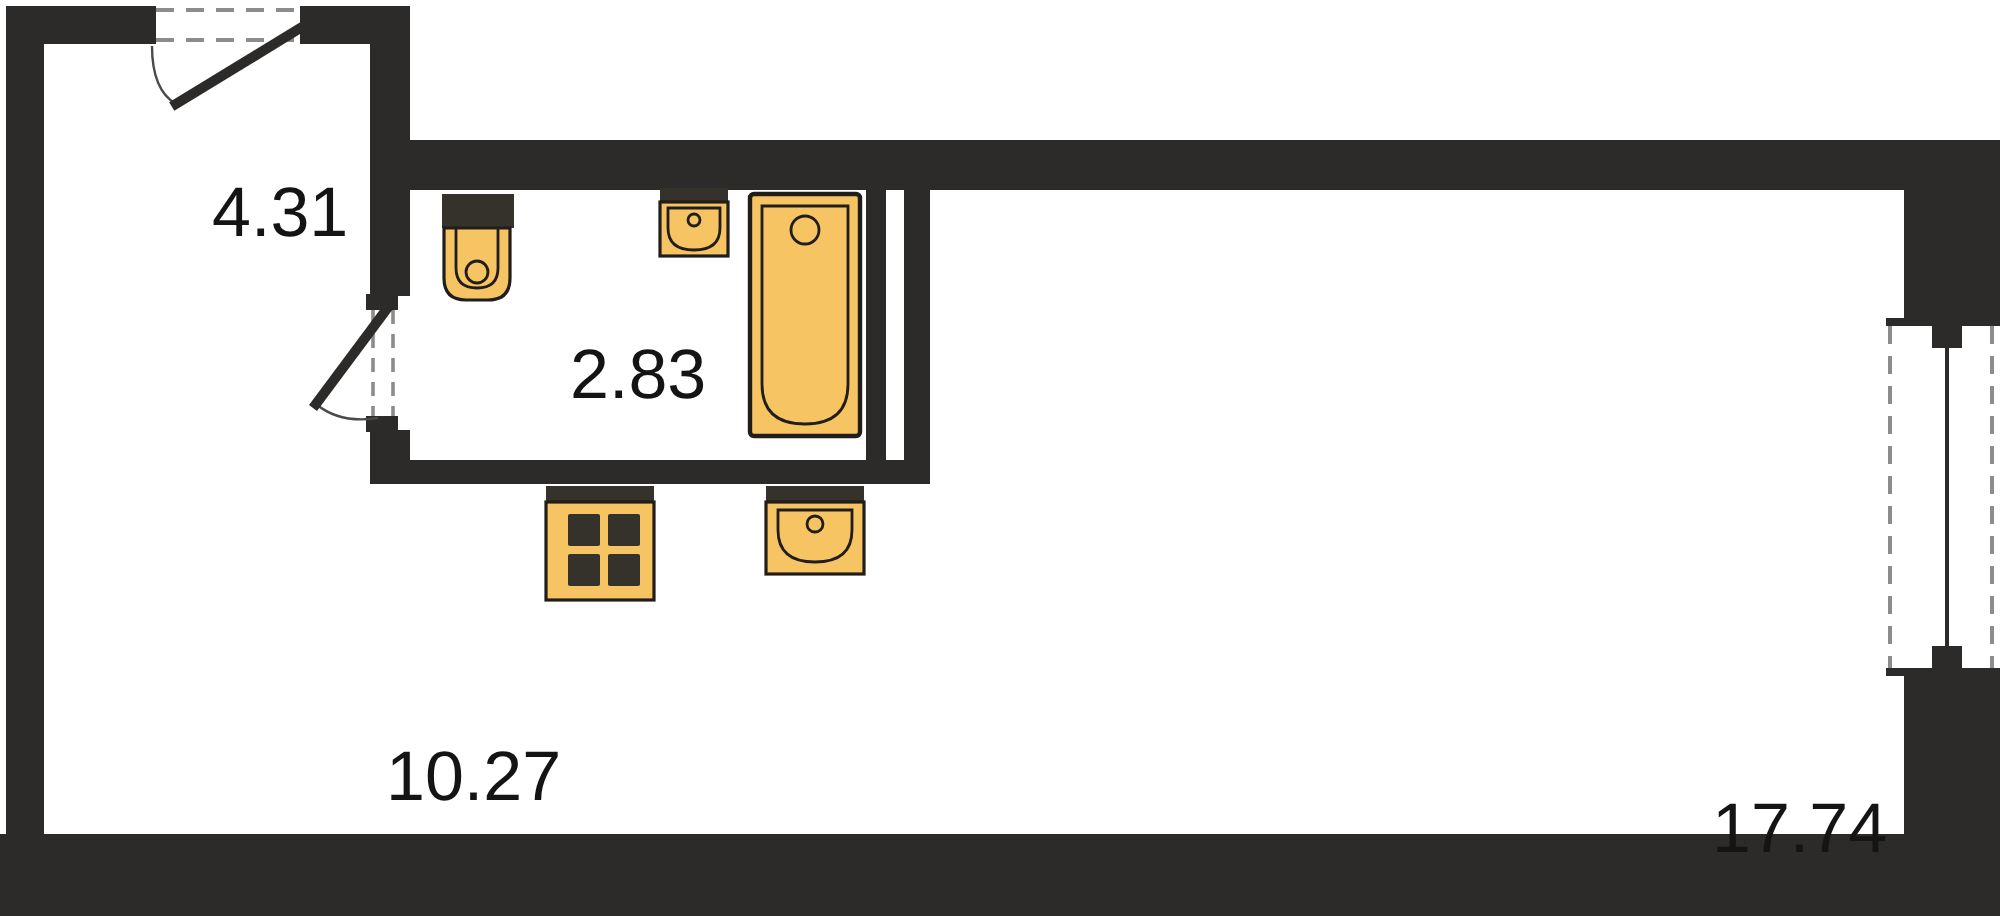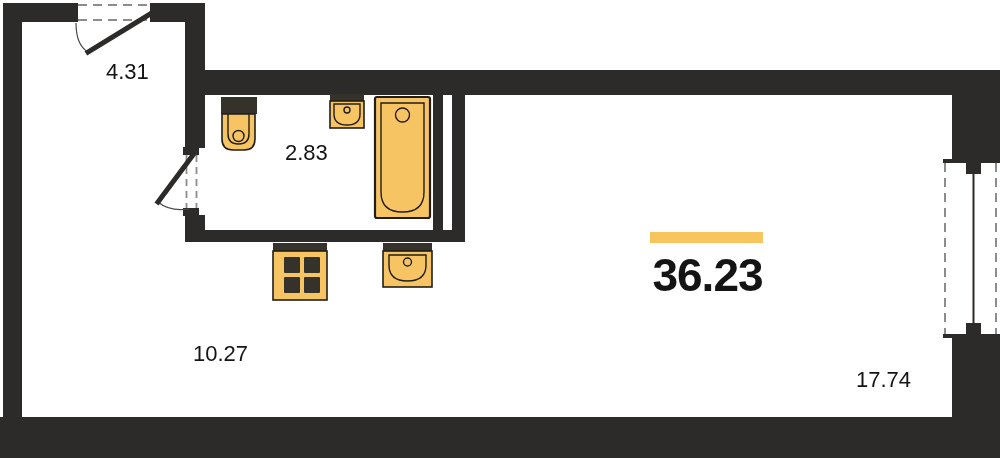--- a/index.html
+++ b/index.html
@@ -8,23 +8,24 @@
     width:1000px;height:458px;
     margin:0 auto;
     background:var(--bg,#ffffff);
     font-family:"Liberation Sans",sans-serif;
     overflow:hidden;
   }
   .wall{position:absolute;background:var(--wall,#2d2b29);}
   .shaft{position:absolute;background:var(--bg,#ffffff);}
   .lbl{
     position:absolute;
-    font-size:22px;line-height:1.1;
+    font-size:35px;line-height:1.1;
     color:var(--text,#141414);
     white-space:nowrap;
+    margin-top:28px;
   }
   .total-wrap{position:absolute;left:640px;top:228px;width:135px;text-align:center;}
   .accent-bar{
     position:absolute;left:10px;top:4px;width:113px;height:11px;
     background:var(--accent,#f8c45e);
   }
   .total-value{
     position:relative;margin-top:24px;
     font-size:46px;font-weight:bold;line-height:1;
     color:var(--text,#141414);
@@ -126,18 +127,14 @@
       <path class="fx-line" d="M389,255 H426 V265 Q426,281 407.5,281 Q389,281 389,265 Z"></path>
       <circle class="fx-line" cx="407.5" cy="262" r="4"></circle>
     </g>
   </svg>
 
   <div class="lbl" style="left:106px;top:60px;">4.31</div>
   <div class="lbl" style="left:285px;top:141px;">2.83</div>
   <div class="lbl" style="left:193px;top:342px;">10.27</div>
   <div class="lbl" style="left:856px;top:368px;">17.74</div>
 
-  <div class="total-wrap">
-    <div class="accent-bar"></div>
-    <div class="total-value">36.23</div>
-  </div>
 
 </div>
 
 </body></html>

